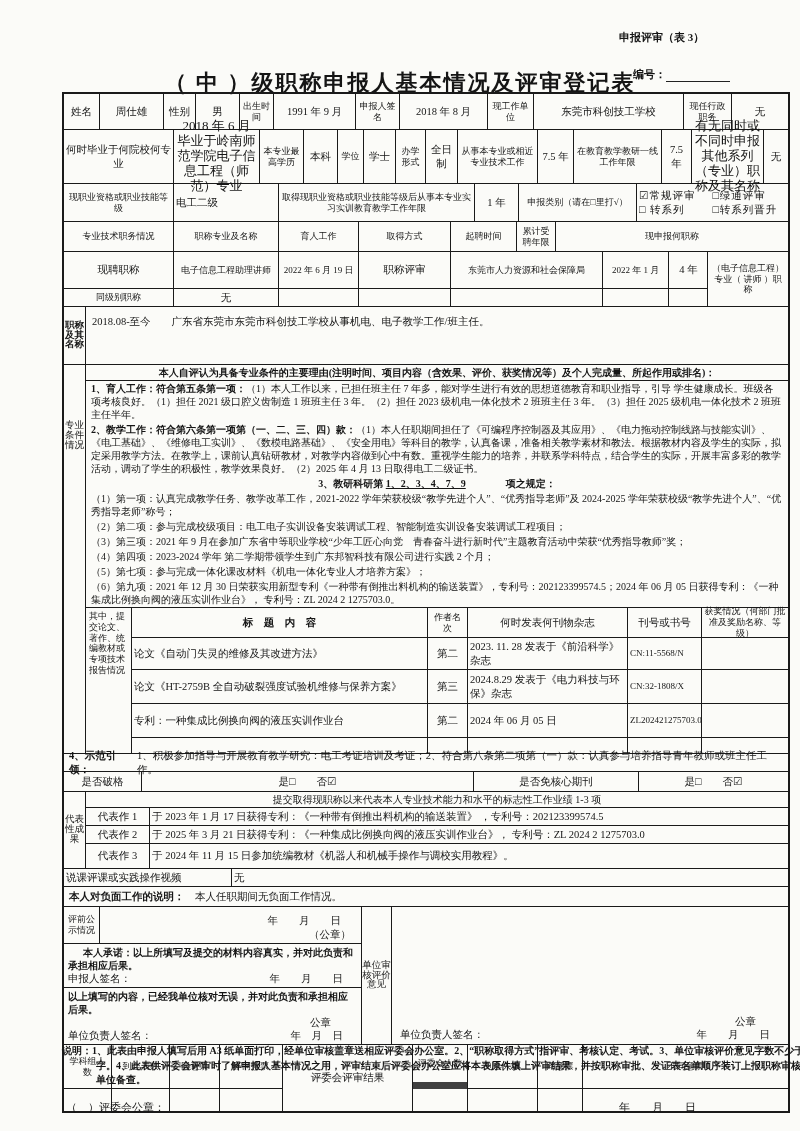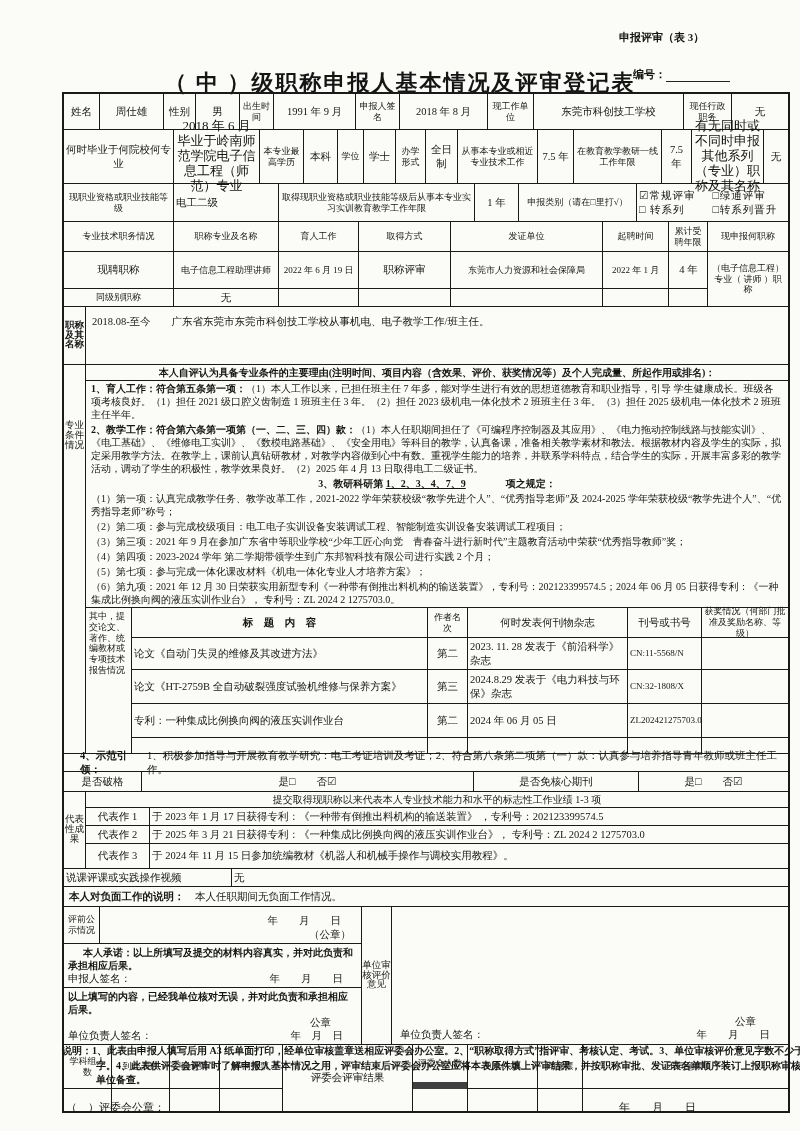--- a/index.html
+++ b/index.html
@@ -95,21 +95,20 @@
         <span class="ck" style="width:50%">□ 转系列</span>
         <span class="ck" style="width:50%">□转系列晋升</span>
       </div>
     </div>
 
     <div class="r" style="height:30px">
       <div class="c sm" style="width:110px">专业技术职务情况</div>
       <div class="c sm" style="width:105px">职称专业及名称</div>
       <div class="c sm" style="width:80px">育人工作</div>
       <div class="c sm" style="width:92px">取得方式</div>
-      <div class="c sm" style="width:152px">发证单位</div>
       <div class="c sm" style="width:66px">起聘时间</div>
       <div class="c sm" style="width:39px">累计受聘年限</div>
       <div class="c sm end" style="flex:1">现申报何职称</div>
     </div>
 
     <div class="r" style="height:55px">
       <div class="col" style="flex:1">
         <div class="r" style="height:37px;flex:none">
           <div class="c" style="width:110px">现聘职称</div>
           <div class="c sm" style="width:105px">电子信息工程助理讲师</div>
@@ -188,21 +187,21 @@
               <div class="c" style="width:160px"></div>
               <div class="c" style="width:74px"></div>
               <div class="c end" style="flex:1"></div>
             </div>
           </div>
         </div>
       </div>
     </div>
 
     <div class="r" style="height:18px">
-      <div class="c end tl" style="flex:1;padding-left:16px">
+      <div class="c end tl" style="flex:1;padding-left:5px">
           <span class="b">4、示范引领：</span>
           <span>1、积极参加指导与开展教育教学研究：电工考证培训及考证；2、符合第八条第二项第（一）款：认真参与培养指导青年教师或班主任工作。</span>
         </div>
     </div>
 
     <div class="r" style="height:20px">
       <div class="c" style="width:78px">是否破格</div>
       <div class="c" style="width:332px">是□　　否☑</div>
       <div class="c" style="width:165px">是否免核心期刊</div>
       <div class="c end" style="flex:1">是□　　否☑</div>

